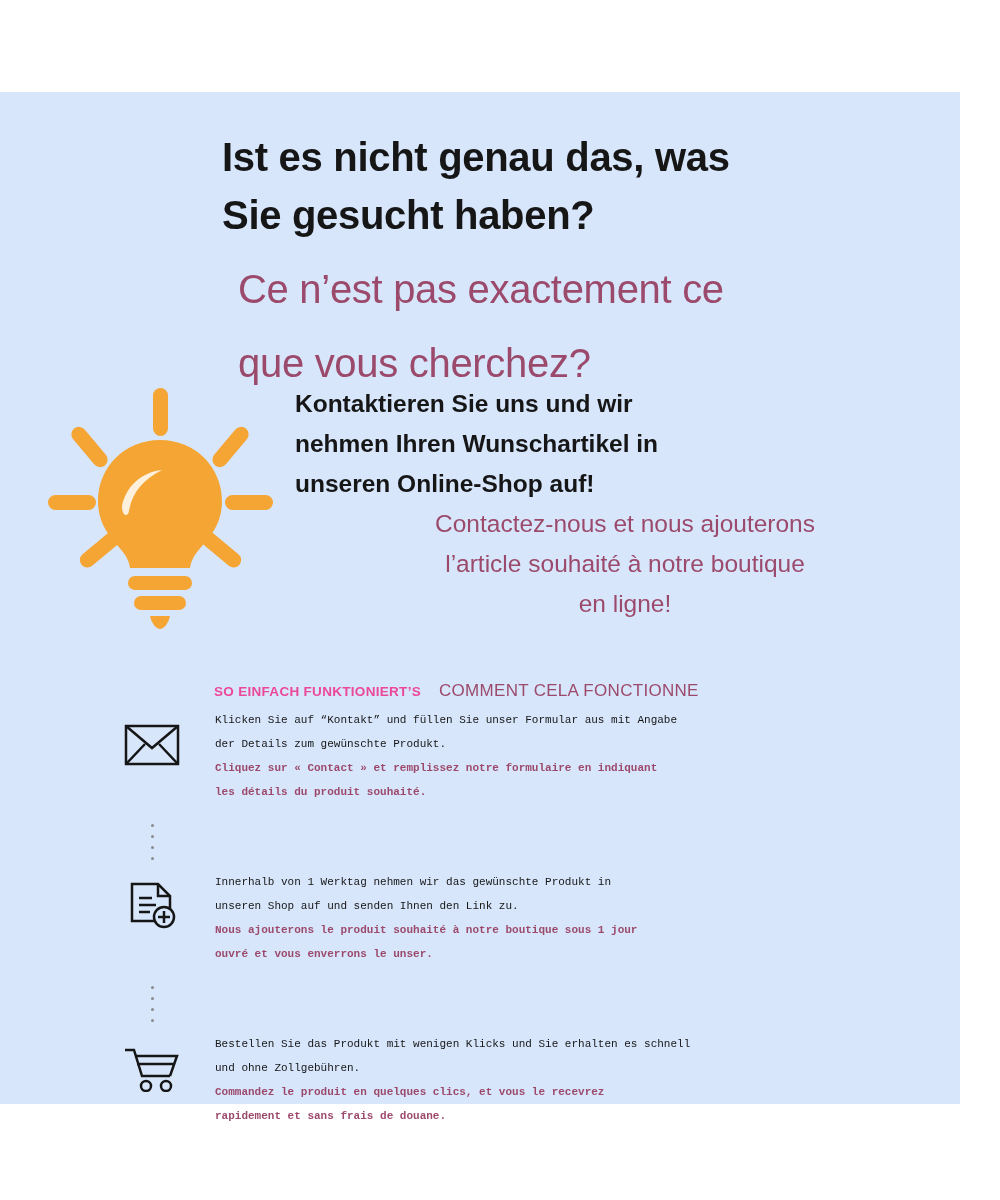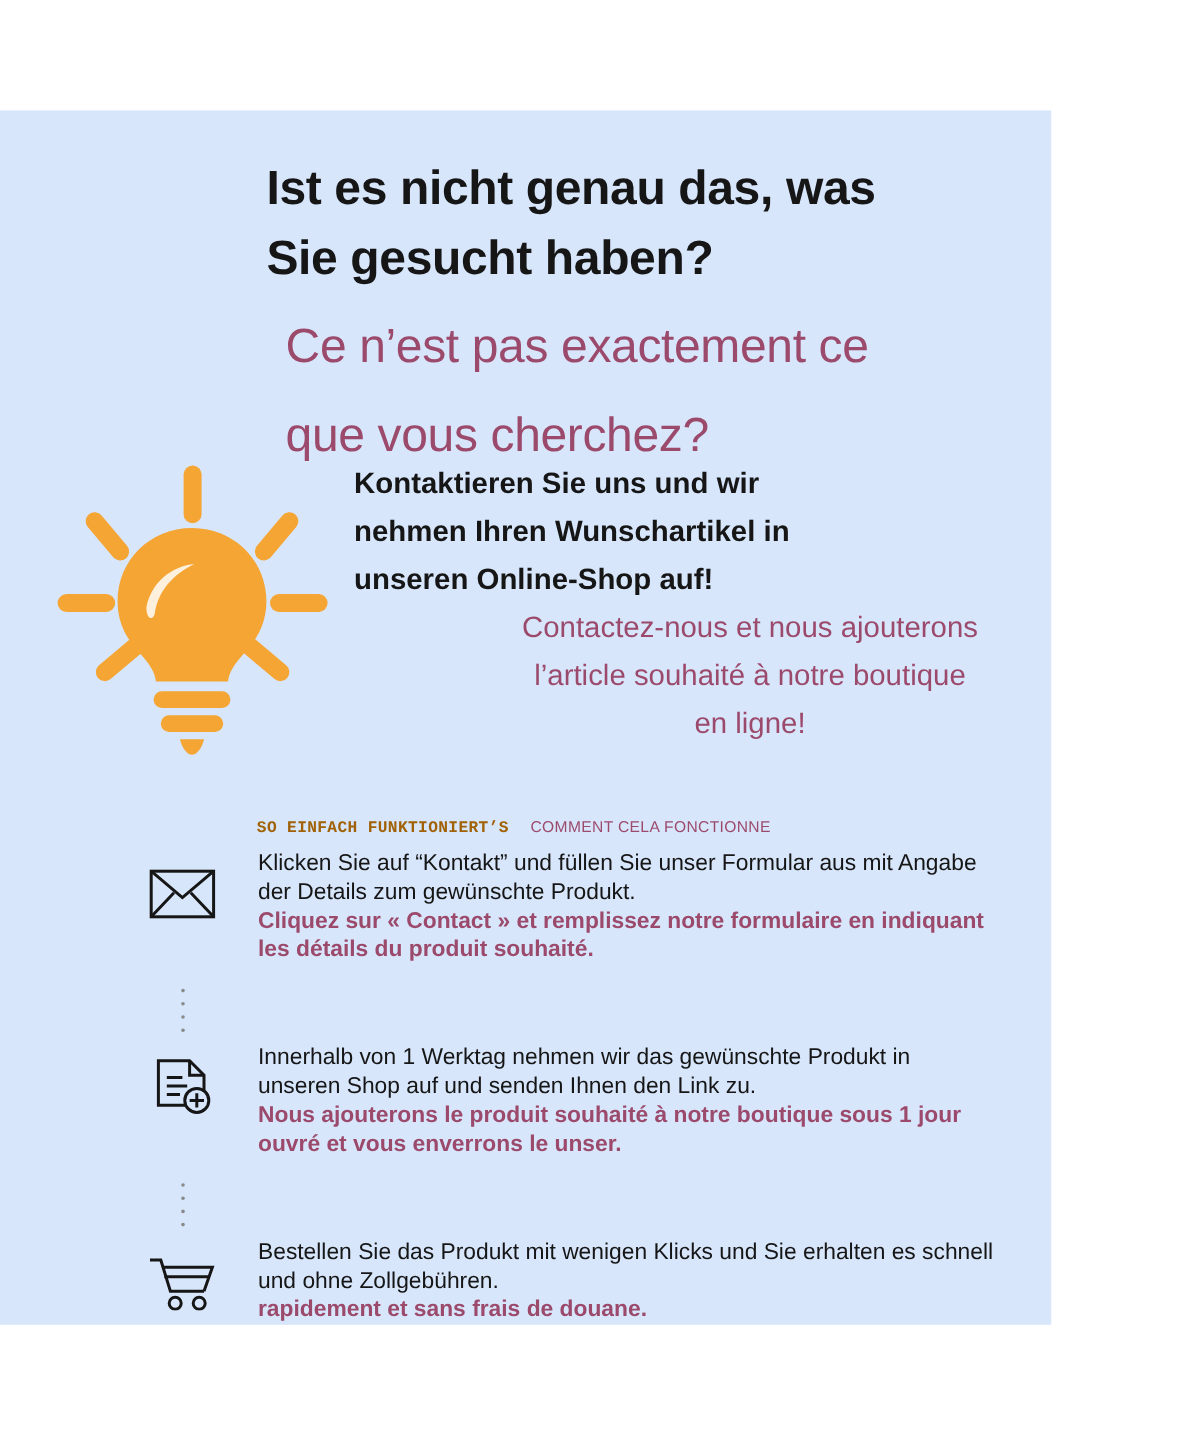--- a/index.html
+++ b/index.html
@@ -9,21 +9,21 @@
   }
   body {
     width: 1000px;
     height: 1200px;
     font-family: "Liberation Sans", sans-serif;
     -webkit-font-smoothing: antialiased;
   }
 
   .page {
     position: relative;
-    width: 876px;
+    width: 960px;
     height: 1200px;
     background: #ffffff;
     overflow: hidden;
   }
 
   .panel {
     position: absolute;
     left: 0;
     top: 92px;
     width: 1000px;
@@ -96,25 +96,24 @@
     left: 214px;
     top: 681px;
     display: flex;
     align-items: baseline;
     gap: 18px;
   }
   .section-labels .de {
     font-size: 13.5px;
     font-weight: bold;
     letter-spacing: 0.3px;
-    color: #a16207;
-    font-family: Liberation Mono, monospace;
+    color: #ec4899;
   }
   .section-labels .fr {
-    font-size: 13px;
+    font-size: 17px;
     letter-spacing: 0.3px;
     color: #9c4a6c;
     text-align: center;
   }
 
   
   .steps {
     position: absolute;
     left: 120px;
     top: 706px;
@@ -133,22 +132,23 @@
     display: flex;
     align-items: center;
     justify-content: center;
   }
   .step-text {
     margin-left: 95px;
     padding-top: 2px;
   }
   .step-text p {
     margin: 0;
-    font-size: 19px;
+    font-size: 11px;
     line-height: 24px;
+    font-family: Liberation Mono, monospace;
   }
   .step-text .de {
     color: #161616;
   }
   .step-text .fr {
     color: #9c4a6c;
     font-weight: bold;
   }
 
   .dots {
@@ -271,18 +271,19 @@
           <path d="M2 4 H11 L19 30 H47" fill="none" stroke="#161616" stroke-width="2.5"></path>
           <path d="M12 10 H54 L47 30" fill="none" stroke="#161616" stroke-width="2.5"></path>
           <path d="M14 18 H51" stroke="#161616" stroke-width="2.5"></path>
           <circle cx="23" cy="40" r="5" fill="none" stroke="#161616" stroke-width="2.5"></circle>
           <circle cx="43" cy="40" r="5" fill="none" stroke="#161616" stroke-width="2.5"></circle>
         </svg>
       </div>
       <div class="step-text">
         <p class="de">Bestellen Sie das Produkt mit wenigen Klicks und Sie erhalten es schnell</p>
         <p class="de">und ohne Zollgebühren.</p>
+        <p class="fr">Commandez le produit en quelques clics, et vous le recevrez</p>
         <p class="fr">rapidement et sans frais de douane.</p>
       </div>
     </div>
 
   </div>
 </div>
 
 </body></html>

